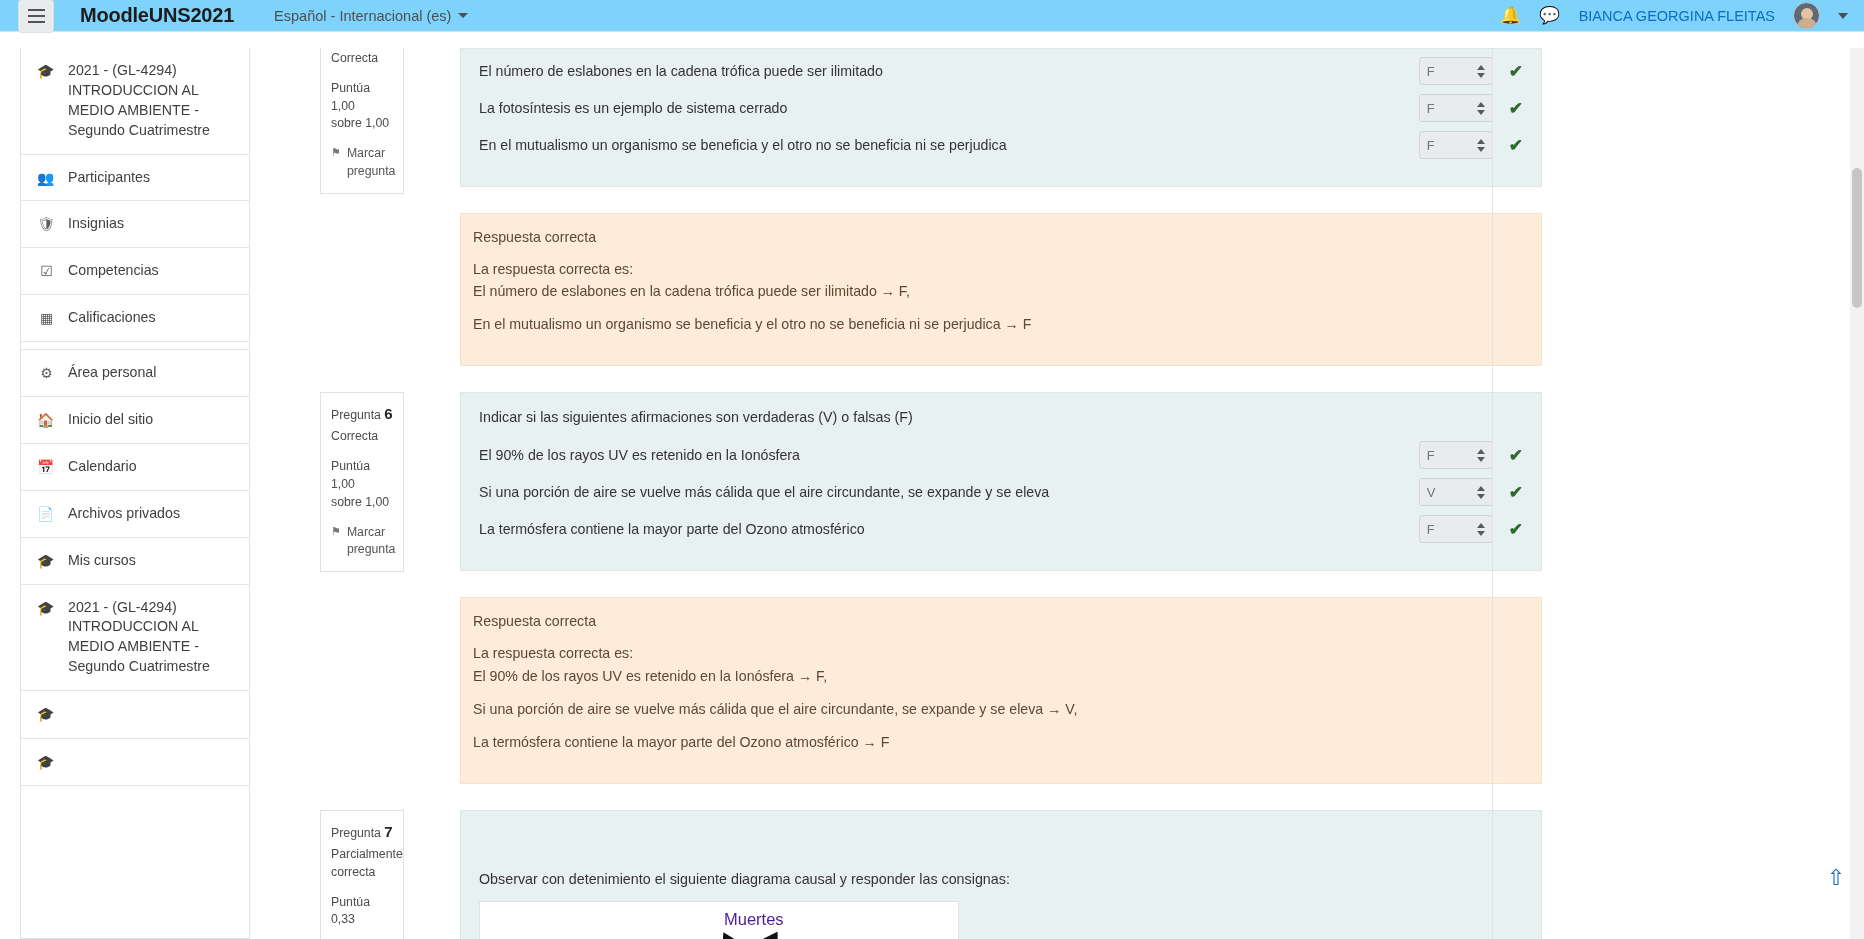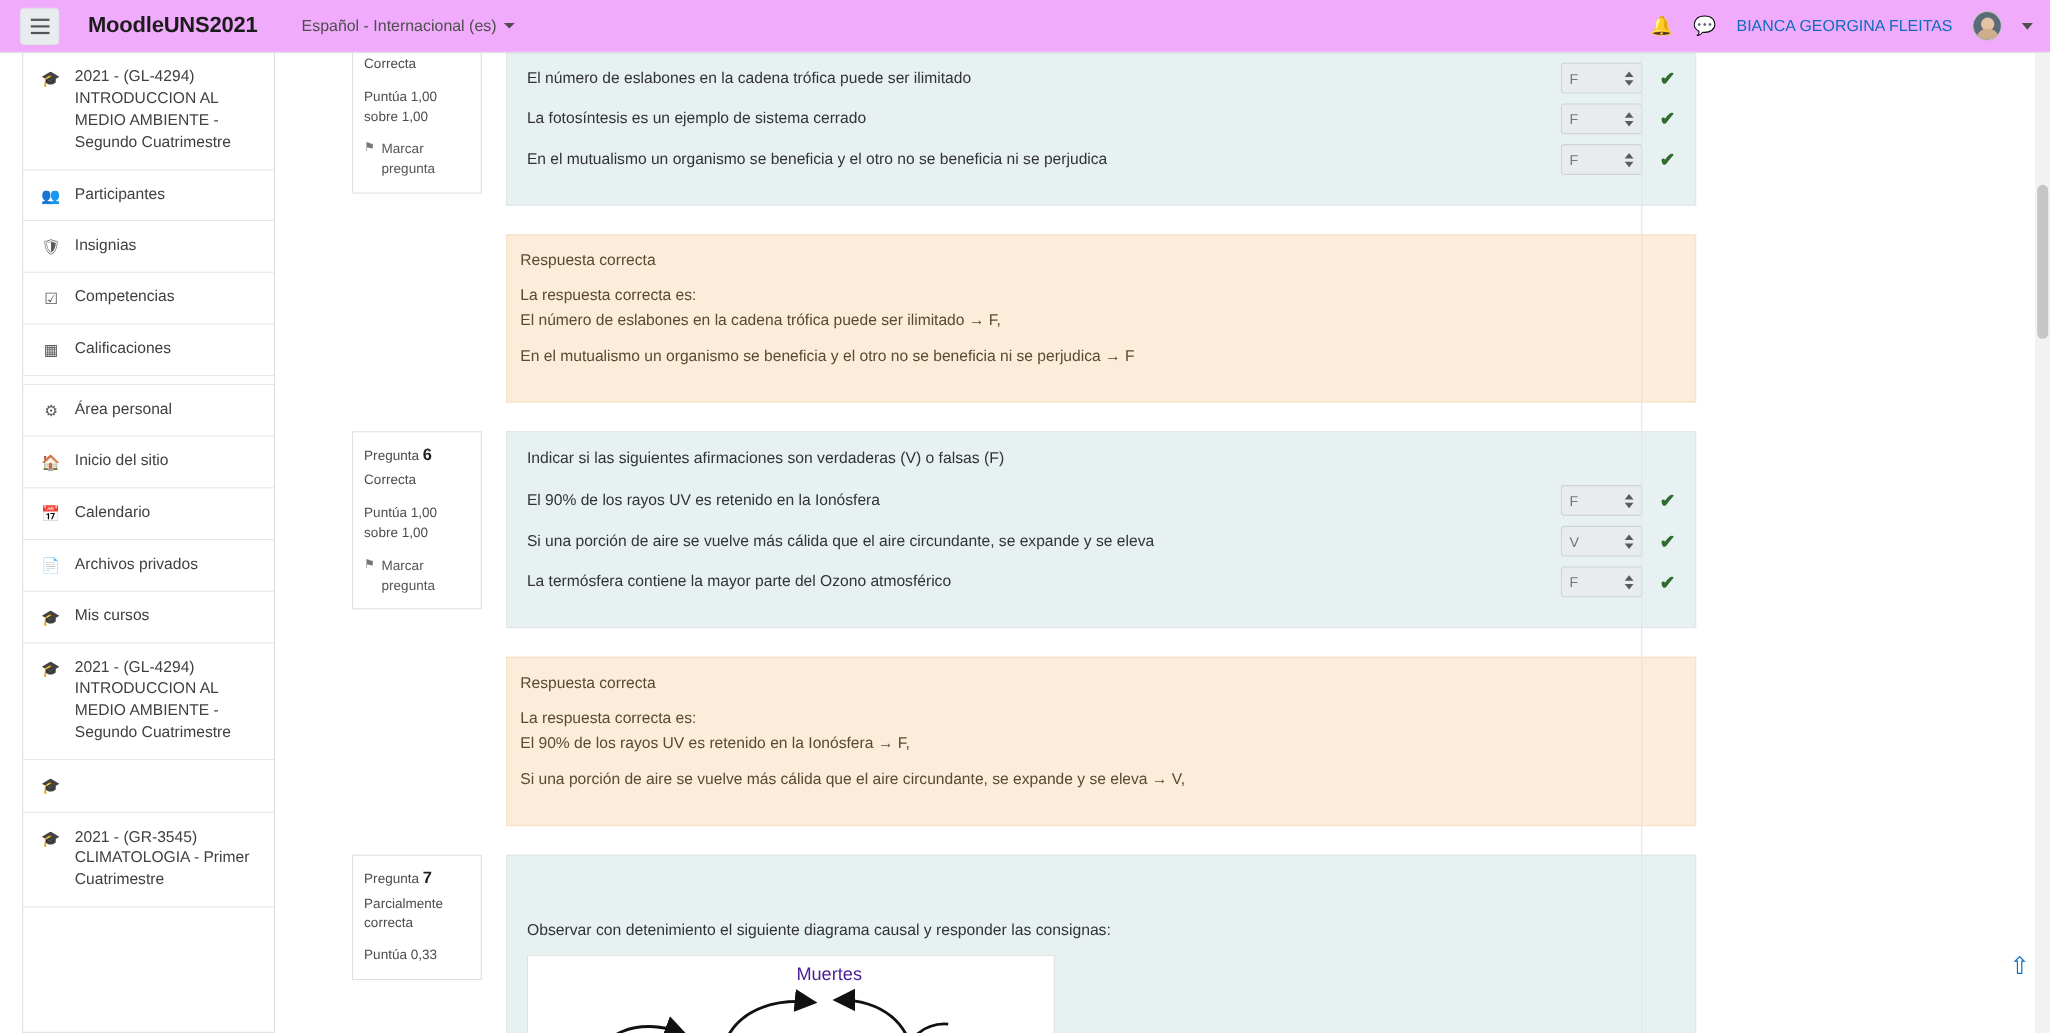--- a/index.html
+++ b/index.html
@@ -6,22 +6,22 @@
   html, body {
     margin: 0; padding: 0;
     width: 1864px; height: 939px;
     overflow: hidden;
     background: #fff;
     font-family: "Liberation Sans", sans-serif;
     color: #3c3c3c;
   }
   
   .navbar {
-    position: absolute; top: 0; left: 0; right: 0; height: 48px;
-    background: #f0abfc;
+    position: absolute; top: 0; left: 0; right: 0; height: 32px;
+    background: #7dd3fc;
     border-bottom: 1px solid #e0e0e0;
     display: flex; align-items: center;
     z-index: 40;
   }
   .hamburger {
     width: 36px; height: 34px; margin-left: 18px;
     background: #e9ecef; border: 1px solid #dde1e4; border-radius: 4px;
     display: flex; flex-direction: column; justify-content: center; align-items: center; gap: 4px;
     cursor: pointer;
   }
@@ -87,21 +87,21 @@
   }
   .content {
     position: relative;
     width: 1222px;
     margin-left: 68px;
     padding-top: 0;
   }
   
   .qblock { position: relative; margin-bottom: 0; }
   .qinfo {
-    position: absolute; left: 0; top: 0; width: 118px;
+    position: absolute; left: 0; top: 0; width: 84px;
     background: #fff; border: 1px solid #dee2e6;
     padding: 10px 10px 12px 10px; font-size: 12.3px; color: #4c4c4c; line-height: 1.45;
   }
   .qinfo .qnum { font-size: 12.3px; }
   .qinfo .qnum b { font-size: 15px; color: #222; font-weight: bold; }
   .qinfo .state { margin-top: 3px; }
   .qinfo .grade { margin-top: 12px; }
   .qinfo .flag { margin-top: 12px; color: #555; display: flex; gap: 6px; align-items: flex-start;}
   .flag-ico { color: #777; font-size: 11px; }
   .qbody {
@@ -220,21 +220,20 @@
   </div>
   <div class="side-item course">
     <span class="si-icon">🎓</span>
     <span>2021 - (GL-4294) INTRODUCCION AL MEDIO AMBIENTE - Segundo Cuatrimestre</span>
   </div>
   <div class="side-item course">
     <span class="si-icon">🎓</span>
   </div>
   <div class="side-item course">
     <span class="si-icon">🎓</span>
-    <span>2021 - (GR-3545) CLIMATOLOGIA - Primer Cuatrimestre</span>
   </div>
   <div class="side-item"></div>
 </div>
 
 <div class="main">
   <div class="content">
 
     <div class="qblock">
       <div class="qinfo" style="top:-12px;">
         <div class="state">Correcta</div>
@@ -352,20 +351,21 @@
             <span class="tick">✔</span>
           </span>
         </div>
       </div>
       <div class="spacer"></div>
       <div class="feedback">
         <div class="fb-title">Respuesta correcta</div>
         <p class="tight">La respuesta correcta es:</p>
         <p>El 90% de los rayos UV es retenido en la Ionósfera → F,</p>
         <p>Si una porción de aire se vuelve más cálida que el aire circundante, se expande y se eleva → V,</p>
+        <p>La termósfera contiene la mayor parte del Ozono atmosférico → F</p>
       </div>
     </div>
 
     <div class="spacer"></div>
 
     <div class="qblock">
       <div class="qinfo">
         <div class="qnum">
           <span>Pregunta</span>
           <b>7</b>

